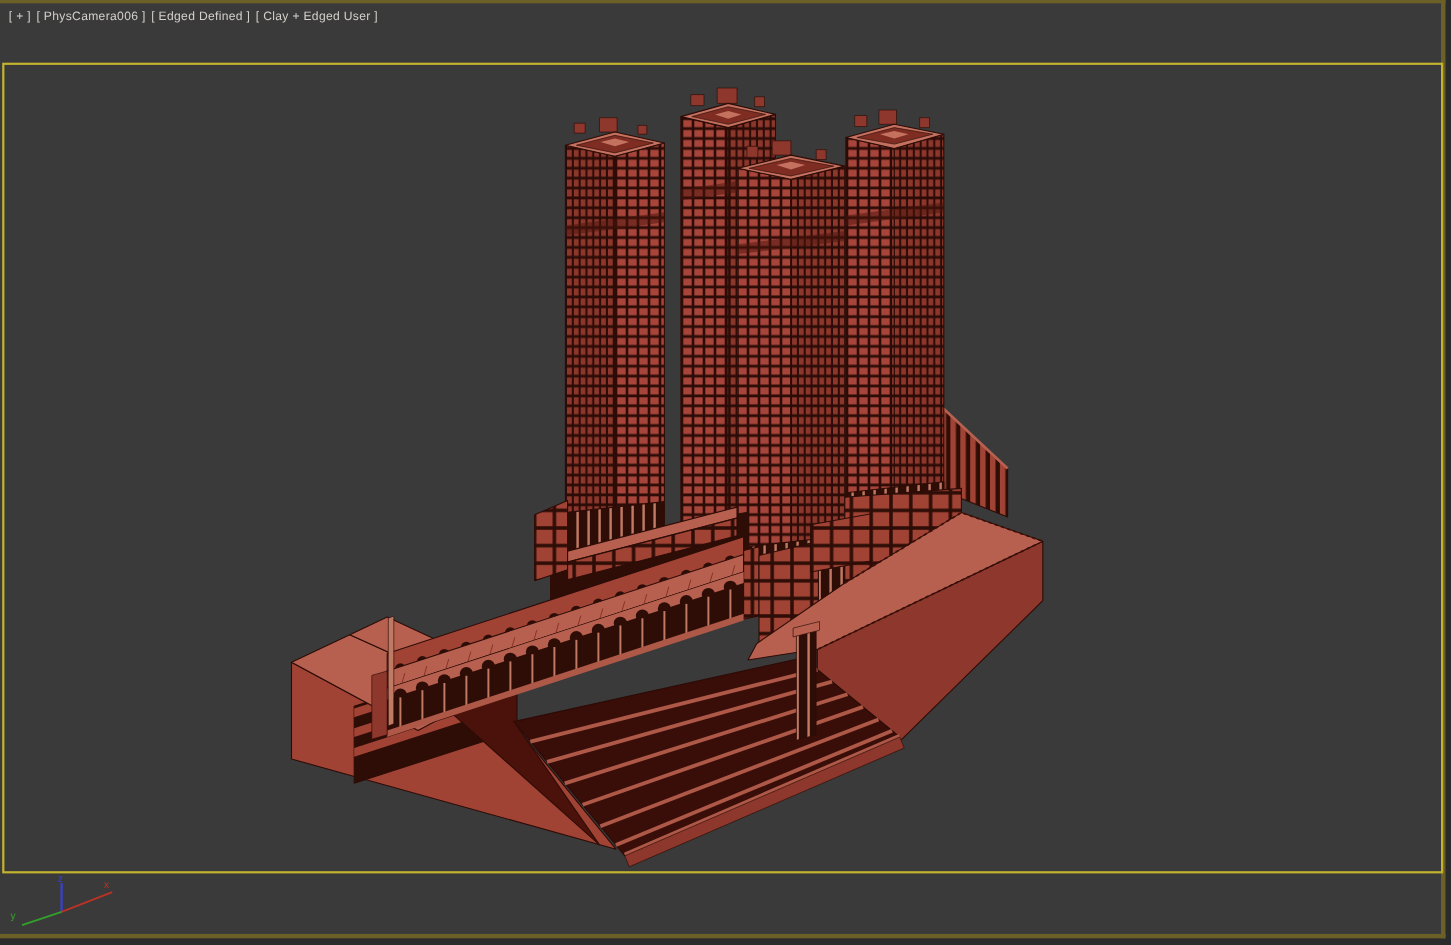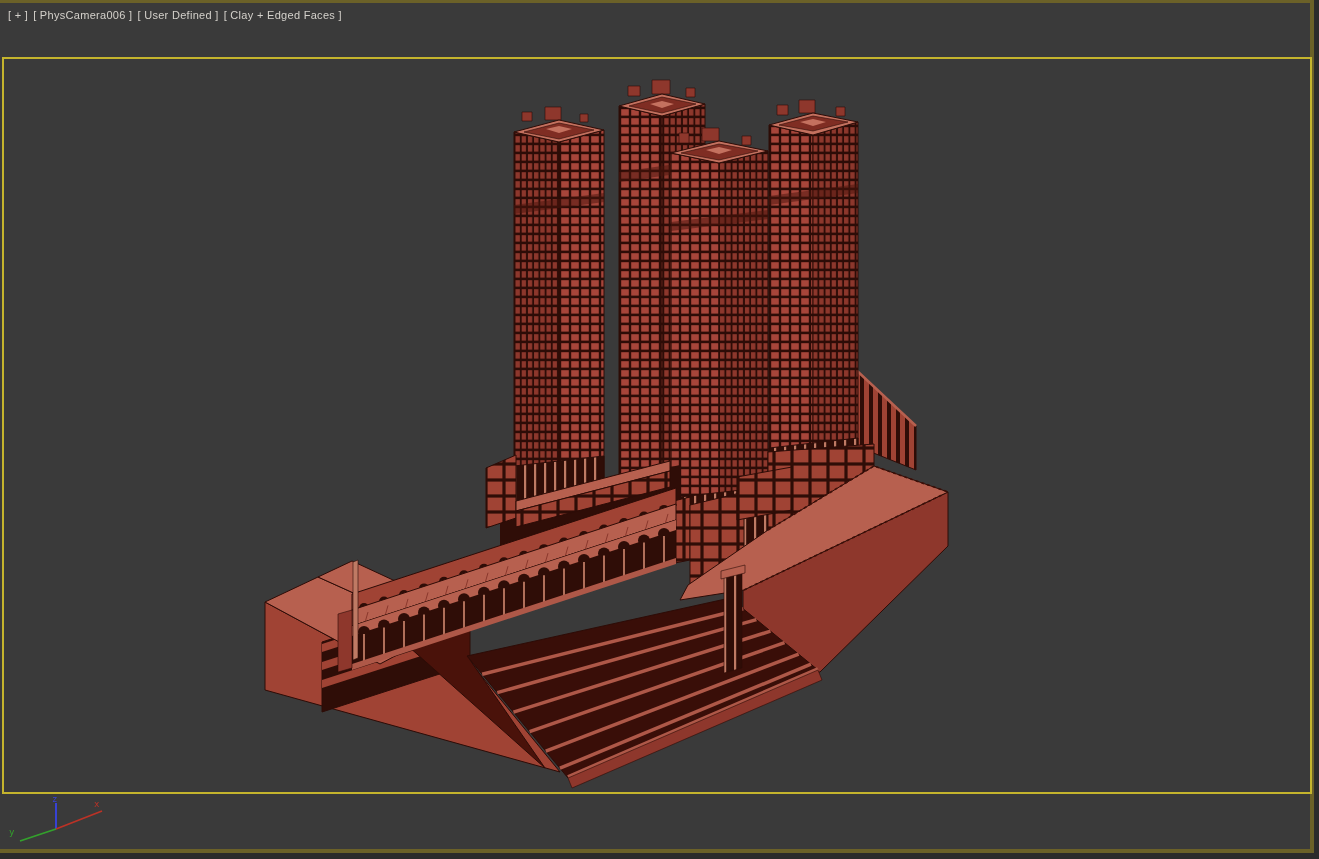--- a/index.html
+++ b/index.html
@@ -261,22 +261,22 @@
     <polygon points="721,571 745,565 745,573 721,579" class="f-top e0"></polygon>
     <polygon points="353,562 358,560 358,658 353,660" class="f-column e0"></polygon>
   </g>
 </svg>
 
 <div class="active-rect"></div>
 
 <div class="vp-label">
   <span>[ + ]</span>
   <span>[ PhysCamera006 ]</span>
-  <span>[ User Defined ]</span>
-  <span>[ Clay + Edged Faces ]</span>
+  <span>[ Edged Defined ]</span>
+  <span>[ Clay + Edged User ]</span>
 </div>
 
 <svg id="gizmo" width="110" height="58" viewBox="0 0 110 58">
   <line x1="50" y1="36" x2="50" y2="10" stroke="var(--axis_z)" stroke-width="2"></line>
   <line x1="50" y1="36" x2="96" y2="18" stroke="var(--axis_x)" stroke-width="1.8"></line>
   <line x1="50" y1="36" x2="14" y2="48" stroke="var(--axis_y)" stroke-width="1.8"></line>
   <text x="46" y="9" fill="var(--axis_z)">z</text>
   <text x="88" y="14" fill="var(--axis_x)">x</text>
   <text x="3" y="42" fill="var(--axis_y)">y</text>
 </svg>

